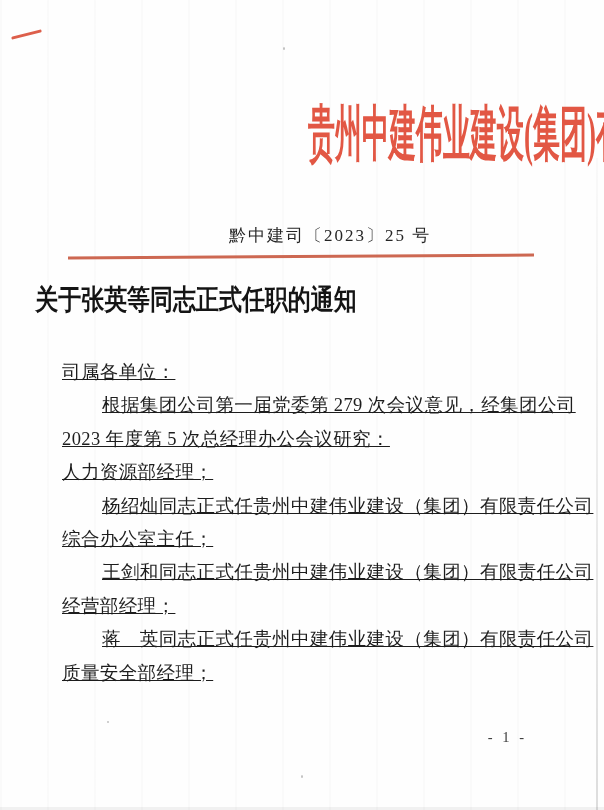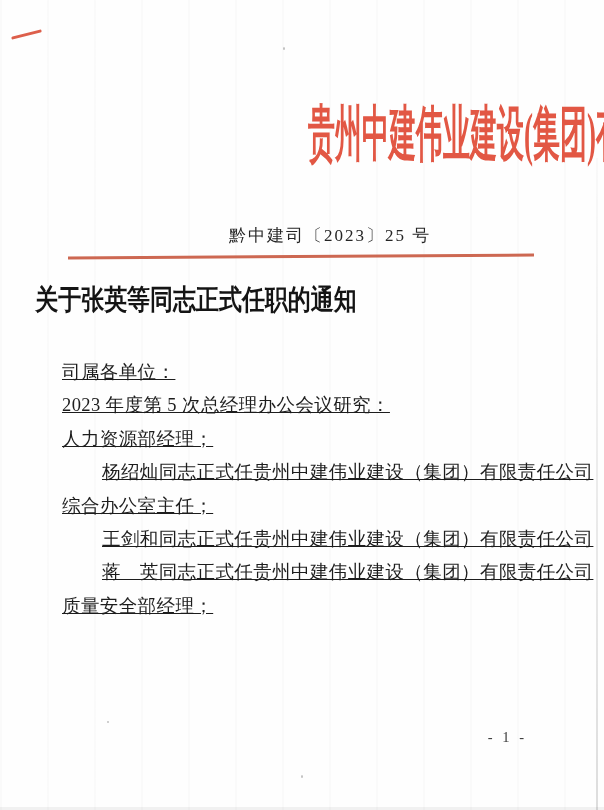--- a/index.html
+++ b/index.html
@@ -162,25 +162,27 @@
   <div class="doc-number">黔中建司〔2023〕25 号</div>
 
   <div class="red-rule"></div>
 
   <div class="doc-title-wrap">
     <span class="doc-title">关于张英等同志正式任职的通知</span>
   </div>
 
   <div class="body-text">
     <div class="line">司属各单位：</div>
+    <div class="line indent">根据集团公司第一届党委第 279 次会议意见，经集团公司</div>
     <div class="line">2023 年度第 5 次总经理办公会议研究：</div>
     <div class="line">人力资源部经理；</div>
     <div class="line indent">杨绍灿同志正式任贵州中建伟业建设（集团）有限责任公司</div>
     <div class="line">综合办公室主任；</div>
     <div class="line indent">王剑和同志正式任贵州中建伟业建设（集团）有限责任公司</div>
+    <div class="line">经营部经理；</div>
     <div class="line indent">蒋　英同志正式任贵州中建伟业建设（集团）有限责任公司</div>
     <div class="line">质量安全部经理；</div>
   </div>
 
   <div class="page-number">- 1 -</div>
 
   <div class="edge-line-right"></div>
   <div class="edge-shade-bottom"></div>
   <div class="speck speck-a"></div>
   <div class="speck speck-b"></div>

